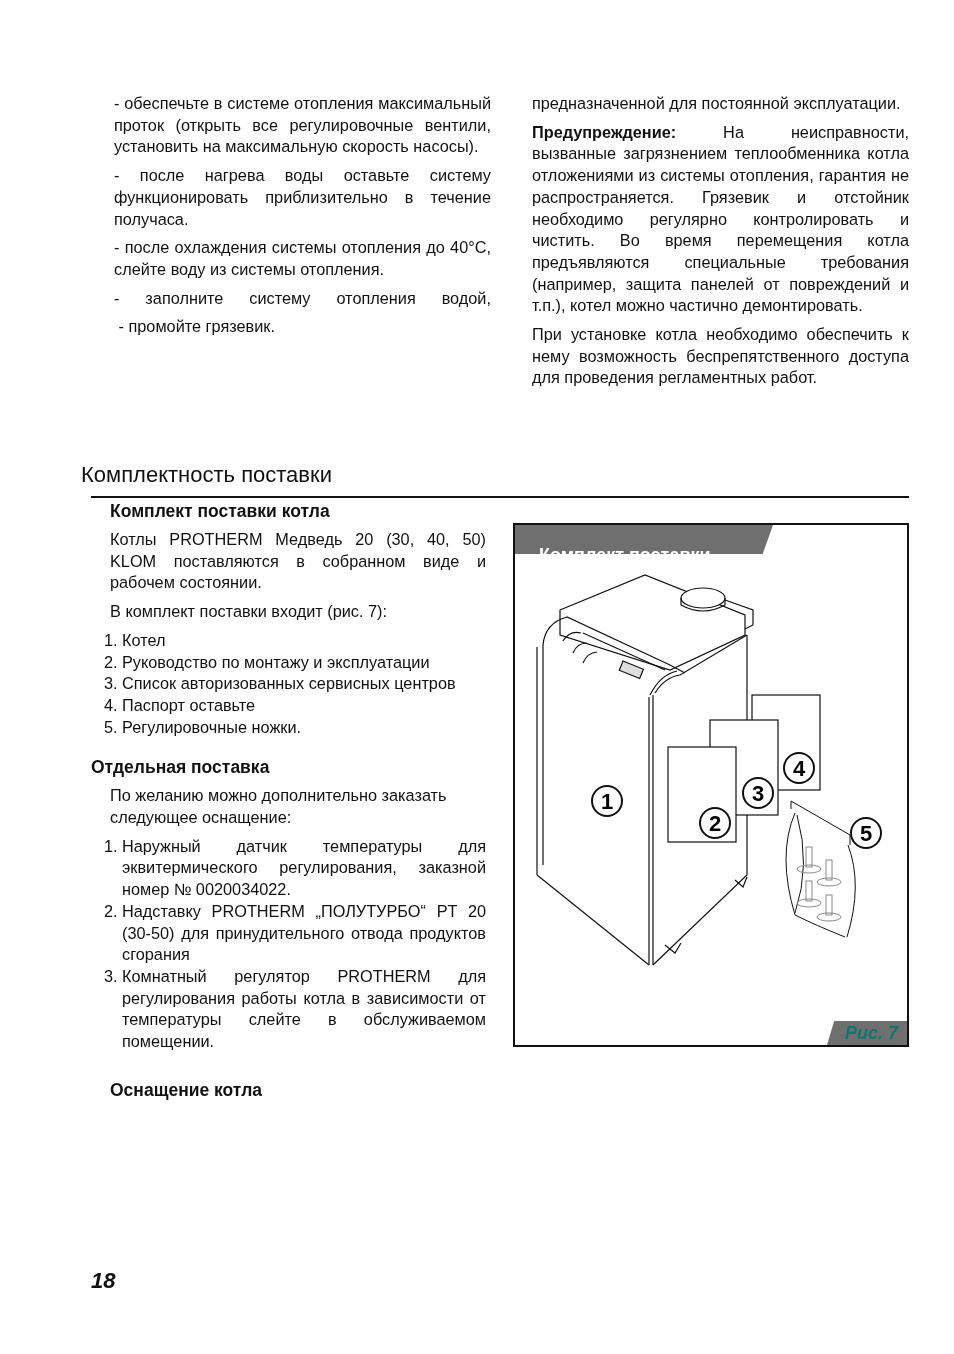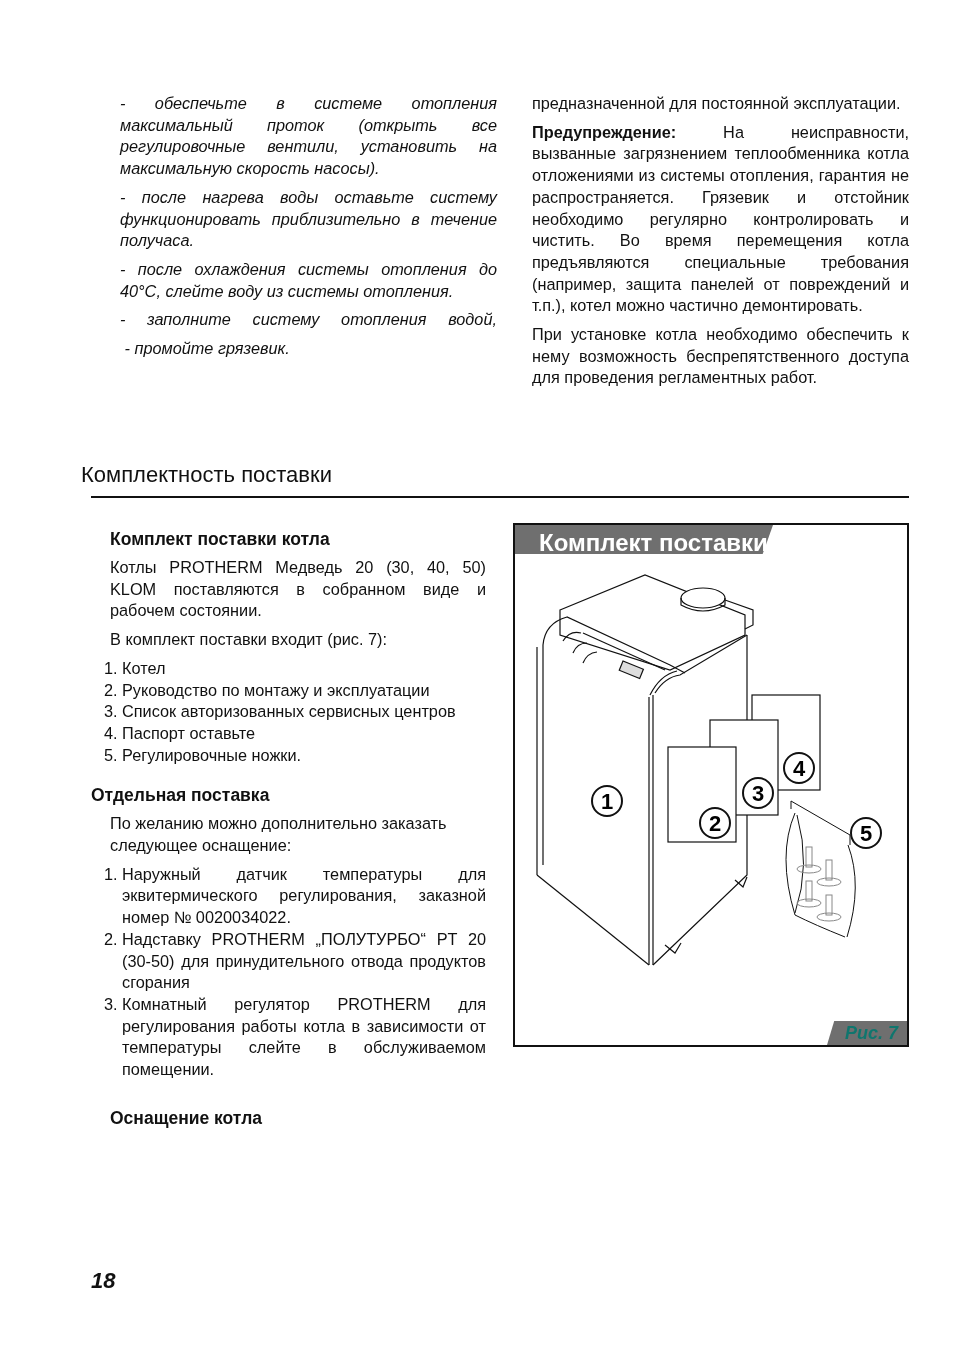--- a/index.html
+++ b/index.html
@@ -1,36 +1,36 @@
 <!DOCTYPE html>
 <html><head>
 <meta charset="utf-8">
 <style>
   html, body { margin:0; padding:0; background:#fff; }
   body { width:954px; height:1354px; position:relative; overflow:hidden;
          font-family:"Liberation Sans", sans-serif; color:#111; }
   .col { position:absolute; font-size:16.3px; line-height:21.7px; }
   .just { text-align:justify; text-align-last:auto; }
   .para { margin:0 0 7px 0; }
-  .col-left-top { left:120px; top:93px; width:377px;font-style:italic; }
+  .col-left-top { left:114px; top:93px; width:377px; }
   .col-right-top { left:532px; top:93px; width:377px; }
   .section-title { position:absolute; left:81px; top:462px; font-size:22px; font-weight:normal; margin:0; }
   .section-rule { position:absolute; left:91px; top:496px; width:818px; height:2px; background:#111; }
   .h2 { font-weight:bold; font-size:17.5px; margin:0 0 7px 0; line-height:22px; }
-  .col-left-bottom { left:91px; top:528px; width:395px; }
+  .col-left-bottom { left:91px; top:500px; width:395px; }
   .indent { padding-left:19px; }
   ol.list { list-style:none; margin:0 0 0 0; padding:0 0 0 13px; }
   ol.list li { position:relative; padding-left:18px; }
   ol.list li .num { position:absolute; left:0; top:0; }
   .sub-head { margin-top:18px; }
   .last-head { margin-top:26px; }
   .figure { position:absolute; left:513px; top:523px; width:392px; height:520px; border:2px solid #111; background:#fff; }
   .fig-tab { position:absolute; left:0; top:0; height:29px; width:258px; background:#6f6f6f;
              clip-path:polygon(0 0, 100% 0, 96% 100%, 0 100%); }
-  .fig-tab-text { position:absolute; left:24px; top:4px; color:#fff; font-weight:bold; font-size:24px; }
+  .fig-tab-text { position:absolute; left:24px; top:20px; color:#fff; font-weight:bold; font-size:18px; }
   .fig-cap { position:absolute; right:0; bottom:0; width:80px; height:24px; background:#6f6f6f;
              clip-path:polygon(9% 0, 100% 0, 100% 100%, 0 100%); }
   .fig-cap-text { position:absolute; right:9px; bottom:1px; color:#0f766e; font-weight:bold; font-style:italic; font-size:18px; }
   .fig-svg { position:absolute; left:0; top:0; }
   .page-num { position:absolute; left:91px; top:1268px; font-weight:bold; font-style:italic; font-size:22px; }
   .bold { font-weight:bold; }
 </style>
 </head>
 <body>
 

